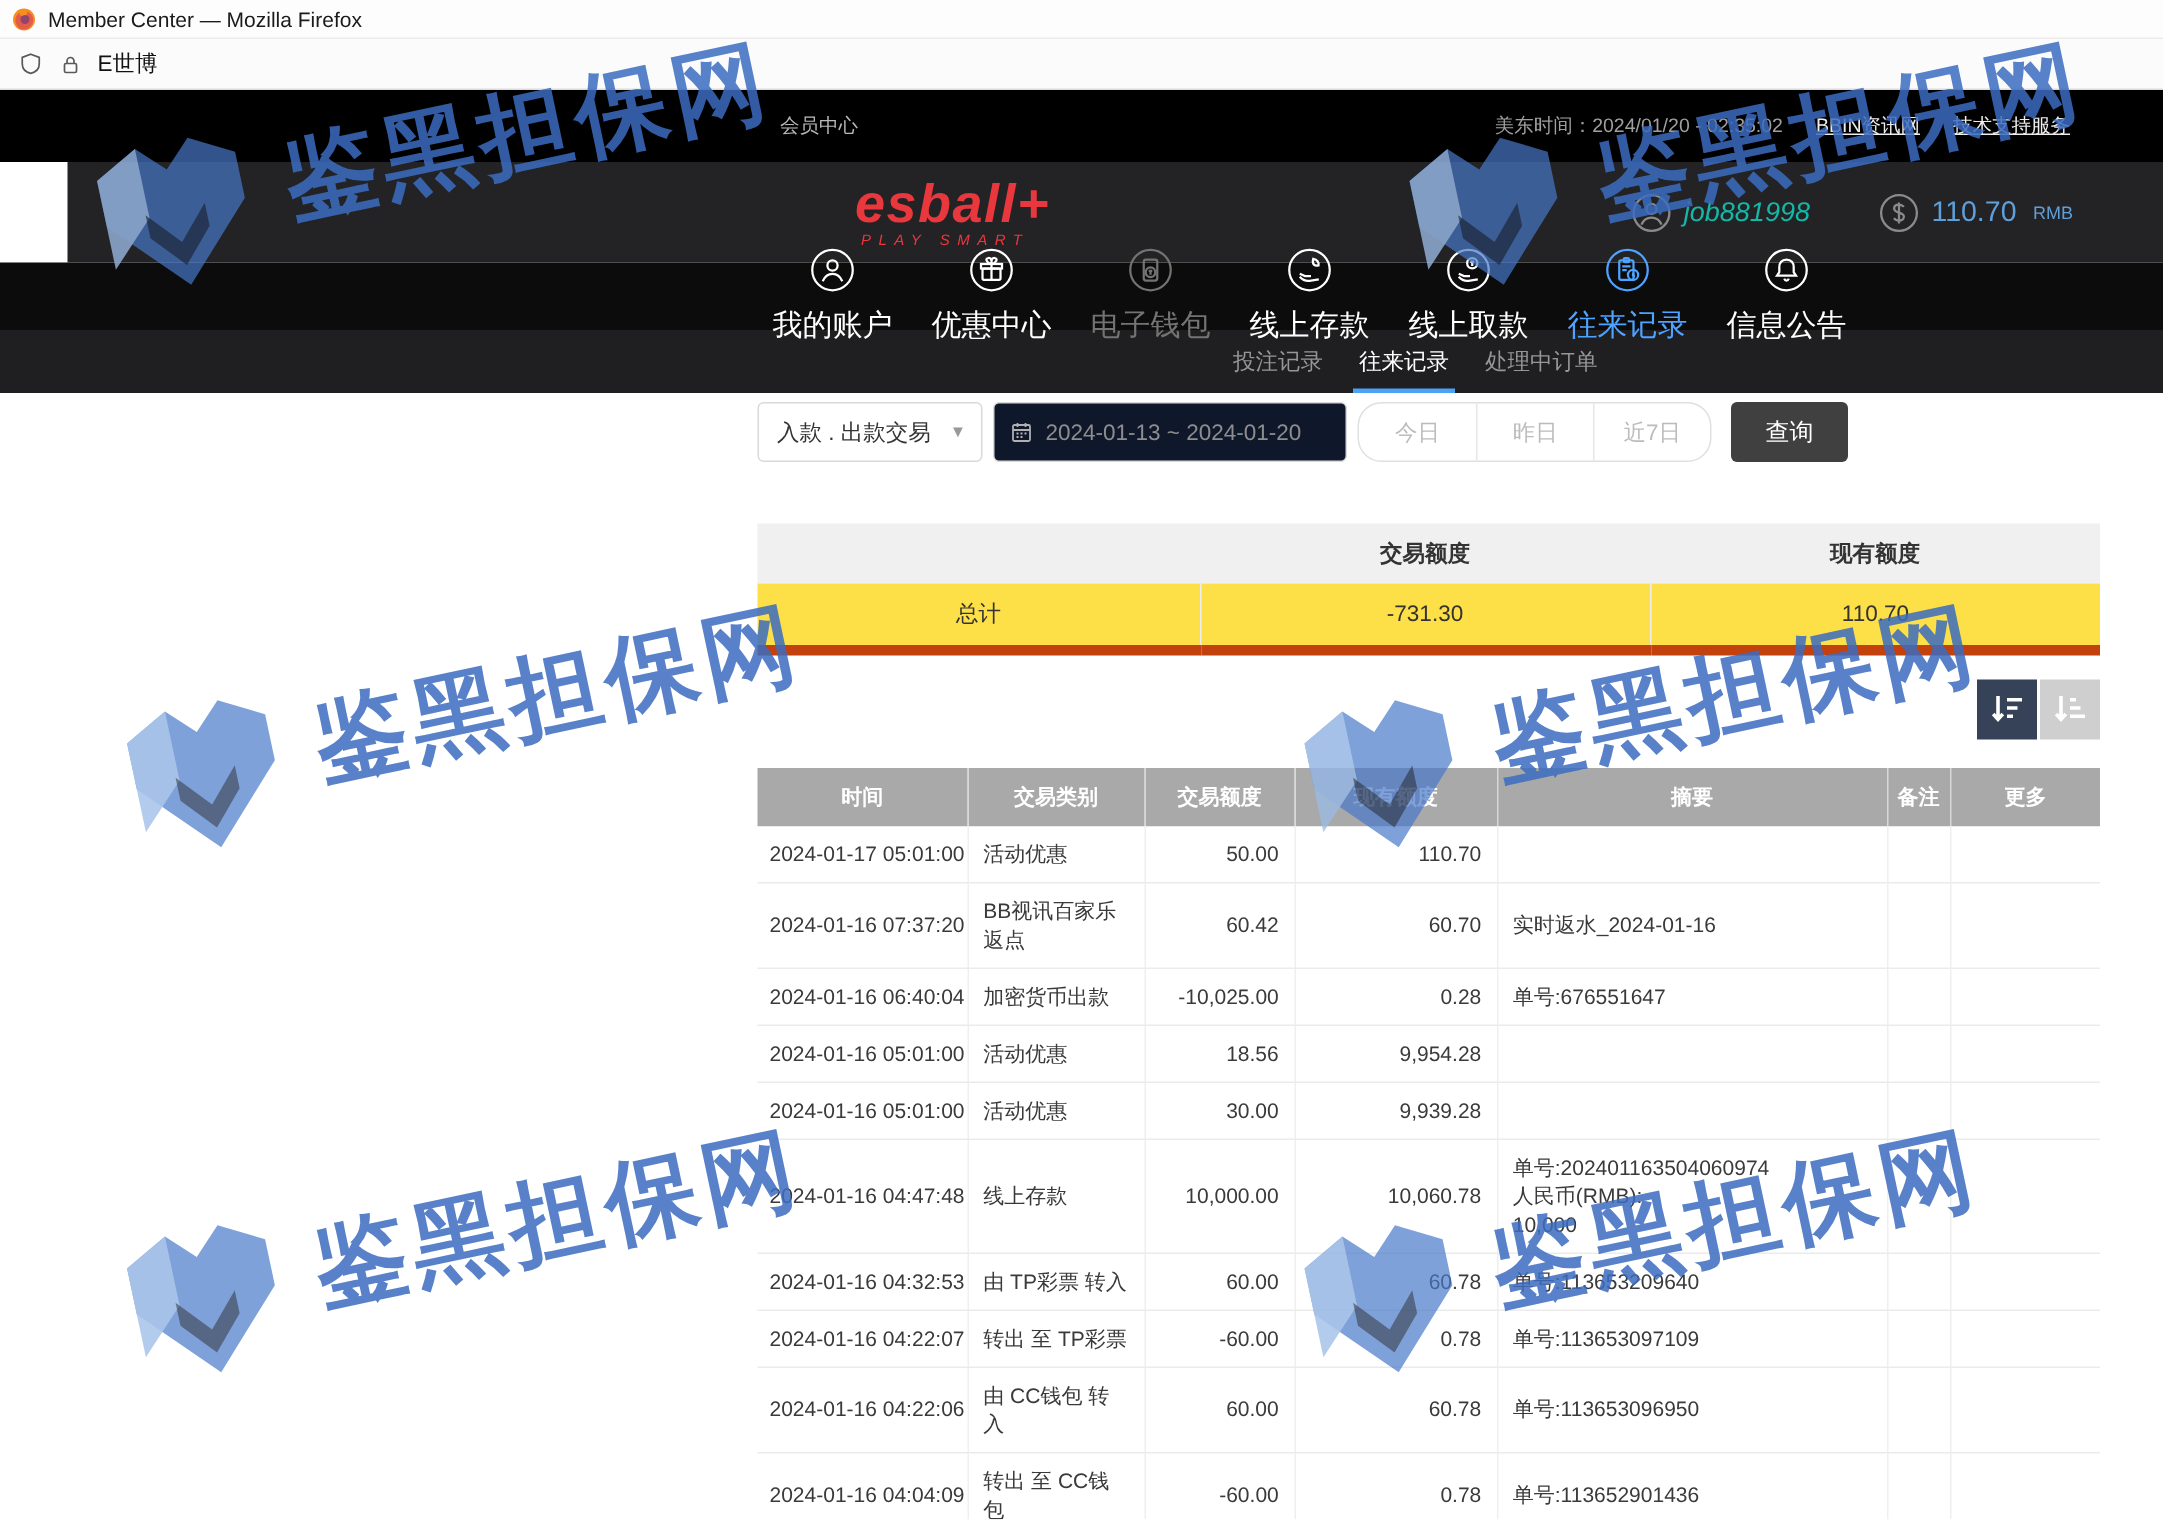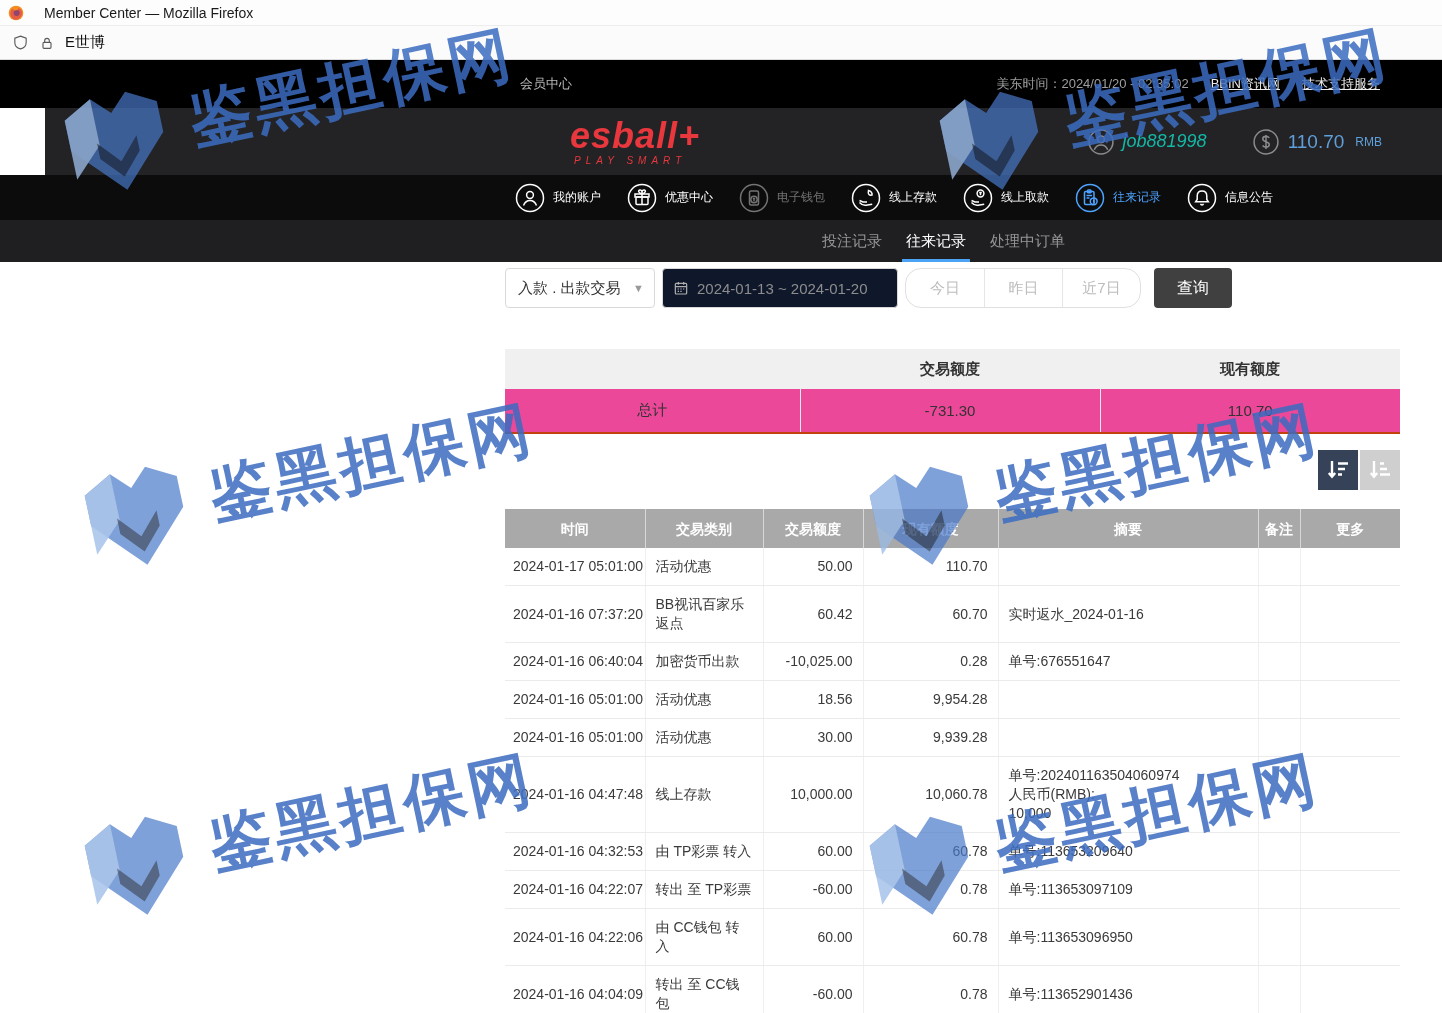--- a/index.html
+++ b/index.html
@@ -1,21 +1,21 @@
 <!DOCTYPE html>
 <html><head>
 <meta charset="utf-8">
 <style>
   * { margin:0; padding:0; box-sizing:border-box; }
   html,body { width:1442px; height:1013px; }
   body { font-family:"Liberation Sans", sans-serif; background:#fff; }
   .screen { position:relative; width:1442px; height:1013px; overflow:hidden; background:#fff; }
 
   
-  .titlebar { height:26px; background:#fdfdfd; display:flex; align-items:center; padding-left:8px; gap:20px; border-bottom:1px solid #ececec; }
+  .titlebar { height:26px; background:#fdfdfd; display:flex; align-items:center; padding-left:8px; gap:8px; border-bottom:1px solid #ececec; }
   .titlebar .wtitle { font-size:14px; color:#1a1a1a; }
   .urlbar { height:34px; background:#fbfbfb; display:flex; align-items:center; padding-left:12px; gap:10px; border-bottom:1px solid #dcdcdc; }
   .urlbar svg { flex:0 0 auto; }
   .site-label { font-size:15px; color:#111; margin-right:6px; white-space:nowrap; }
   .url-text { font-size:15px; color:#7a7a7a; white-space:nowrap; }
   .url-text .domain { color:#1b1b1b; font-weight:700; }
 
   
   .topbar { height:48px; background:#000; display:flex; align-items:center; font-size:13px; }
   .topbar .center-label { color:#b9b9b9; margin-left:520px; }
@@ -27,21 +27,21 @@
   .logo { margin-left:525px; line-height:1; }
   .logo .logo-main { font-size:36px; font-weight:700; font-style:italic; color:#e8373d; letter-spacing:1px; }
   .logo .logo-sub { font-size:10px; font-style:italic; color:#e8373d; letter-spacing:5px; margin-top:2px; margin-left:4px; }
   .userinfo { margin-left:auto; margin-right:60px; display:flex; align-items:center; gap:46px; }
   .uitem { display:flex; align-items:center; gap:9px; cursor:pointer; }
   .uitem .uname { font-size:18px; color:#14b8a6;font-style:italic; }
   .uitem .ubal { font-size:19px; color:#5f9fda; }
   .uitem .ucur { font-size:12px; color:#5f9fda; margin-left:2px; }
 
   .mainnav { height:45px; background:#0c0c0c; display:flex; align-items:center; gap:26px; padding-left:515px; }
-  .nav-item { display:flex; align-items:center; gap:8px; color:#fff; font-size:12px; cursor:pointer; white-space:nowrap; }
+  .nav-item { display:flex; align-items:center; gap:8px; color:#fff; font-size:20px; cursor:pointer; white-space:nowrap;flex-direction:column; }
   .nav-item svg { flex:0 0 auto; }
   .nav-item.hl-pink { color:#737373; }
   .nav-item.hl-blue { color:#4da3ff; }
 
   .subnav { height:42px; background:#1f1f22; display:flex; align-items:flex-end; gap:24px; padding-left:822px; }
   .tab { font-size:15px; color:#969696; padding-bottom:11px; cursor:pointer; position:relative; white-space:nowrap; }
   .tab.active { color:#fff; }
   .tab.active::after { content:""; position:absolute; left:-4px; right:-4px; bottom:0; height:3px; background:#4aa3f5; }
 
   
@@ -51,21 +51,21 @@
   .select-box .caret { margin-left:auto; color:#999; font-size:11px; }
   .date-box { width:236px; height:40px; border:1px solid #d9d9d9; border-radius:4px; background:#0f172a; display:flex; align-items:center; gap:8px; padding:0 10px; font-size:15px; color:#8d8d8d; cursor:pointer; white-space:nowrap; }
   .quick-group { display:flex; height:40px; border:1px solid #e0e0e0; border-radius:16px; overflow:hidden; background:#fff; }
   .quick-btn { width:78px; display:flex; align-items:center; justify-content:center; font-size:15px; color:#bcbcbc; cursor:pointer; border-left:1px solid #e6e6e6; }
   .quick-btn:first-child { border-left:none; }
   .search-btn { width:78px; height:40px; margin-left:6px; background:#404040; color:#fff; font-size:16px; border:none; border-radius:4px; display:flex; align-items:center; justify-content:center; cursor:pointer; }
 
   table { border-collapse:collapse; table-layout:fixed; }
   .summary-table { width:895px; margin-top:41px; }
   .summary-table th { height:40px; background:#f0f0f0; font-size:15px; font-weight:700; color:#333; text-align:center; }
-  .summary-table td { height:44px; background:#ec4899; font-size:15px; color:#333; text-align:center; border-bottom:2px solid #c2410c; border-right:1px solid #ededed; }
+  .summary-table td { height:44px; background:#fde047; font-size:15px; color:#333; text-align:center; border-bottom:7px solid #c2410c; border-right:1px solid #ededed; }
   .summary-table td:last-child { border-right:none; }
 
   .sort-row { display:flex; justify-content:flex-end; margin-top:16px; gap:2px; }
   .sort-btn { width:40px; height:40px; display:flex; align-items:center; justify-content:center; cursor:pointer; }
   .sort-btn.active { background:#364258; }
   .sort-btn.inactive { background:#cfcfcf; }
 
   .data-table { width:895px; margin-top:19px; }
   .data-table th { height:39px; background:#a9a9a9; color:#fff; font-size:14px; font-weight:600; text-align:center; border-right:1px solid rgba(255,255,255,.55); padding:2px 4px; line-height:16px; }
   .data-table th:last-child { border-right:none; }

